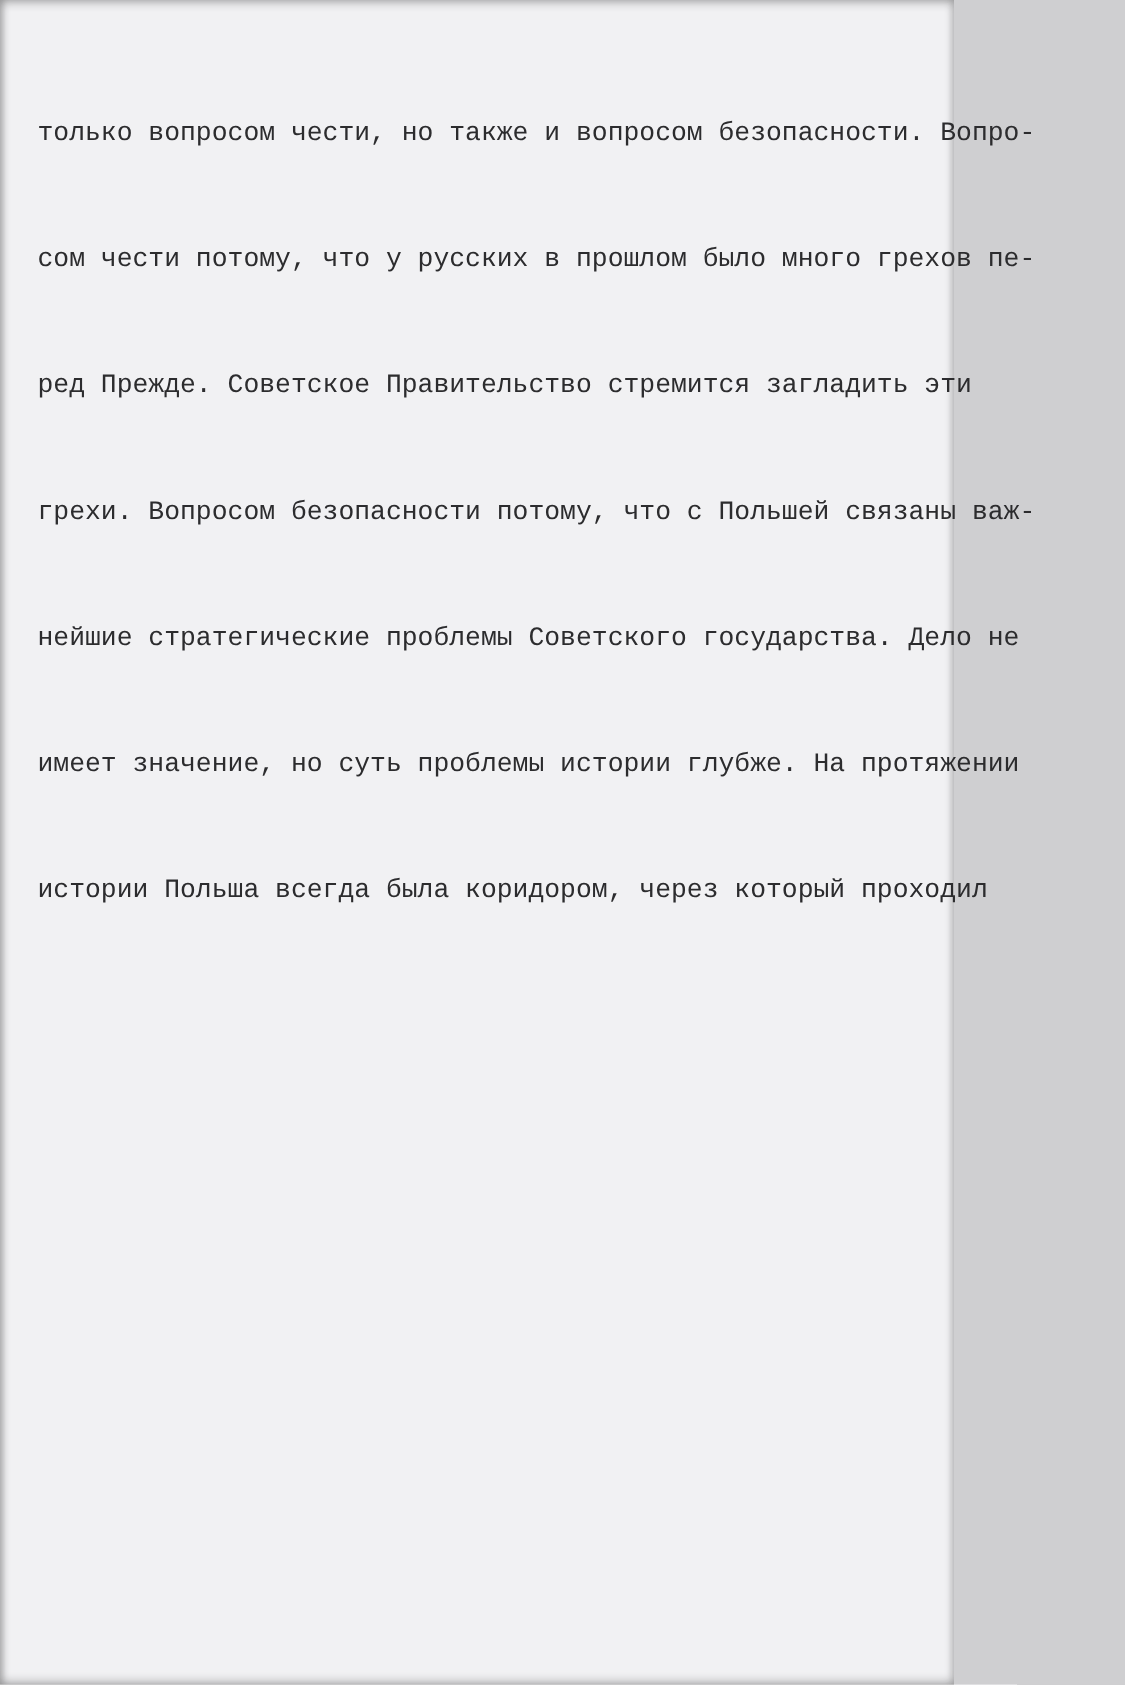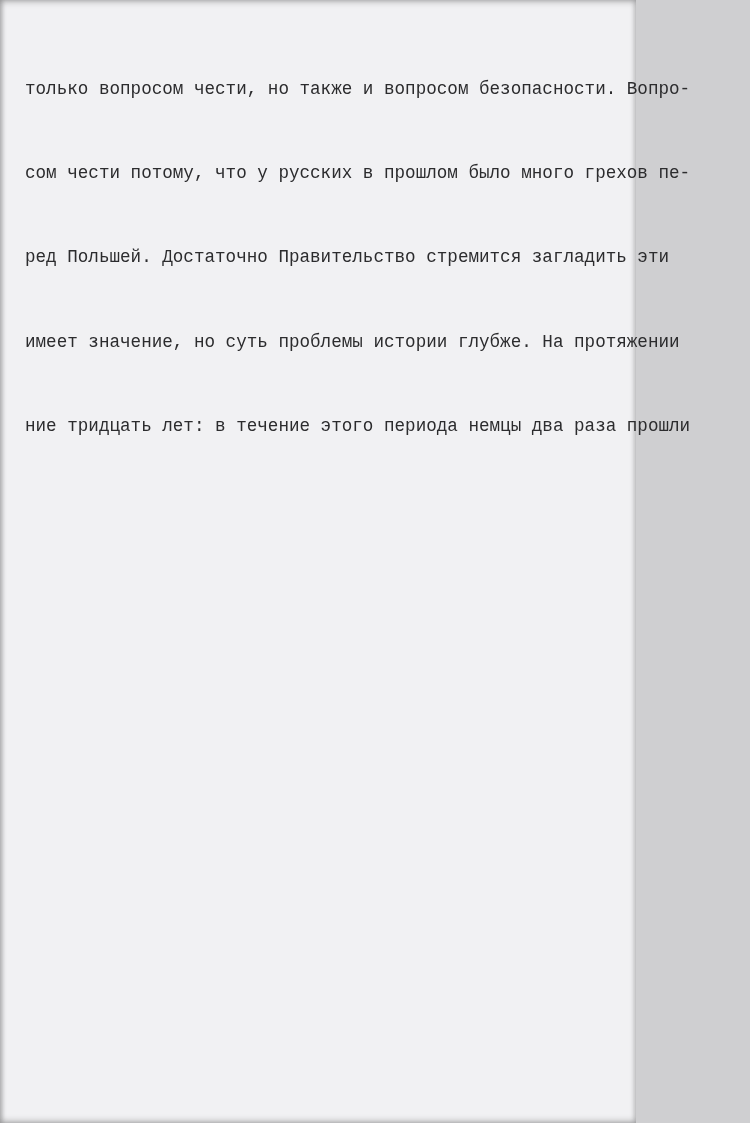--- a/index.html
+++ b/index.html
@@ -25,23 +25,25 @@
   }
   .line { display: block; height: 28.05px; }
 </style>
 </head>
 <body>
 
 <div class="page">
   <div class="text-block">
     <span class="line">только вопросом чести, но также и вопросом безопасности. Вопро-</span>
     <span class="line">сом чести потому, что у русских в прошлом было много грехов пе-</span>
-    <span class="line">ред Польшей. Достаточно Правительство стремится загладить эти</span>
+    <span class="line">ред Прежде. Советское Правительство стремится загладить эти</span>
+    <span class="line">грехи. Вопросом безопасности потому, что с Польшей связаны важ-</span>
+    <span class="line">нейшие стратегические проблемы Советского государства. Дело не</span>
     <span class="line">имеет значение, но суть проблемы истории глубже. На протяжении</span>
-    <span class="line">ние тридцать лет: в течение этого периода немцы два раза прошли</span>
+    <span class="line">истории Польша всегда была коридором, через который проходил</span>
     
     
     
     
     
     
     
     
     
     

